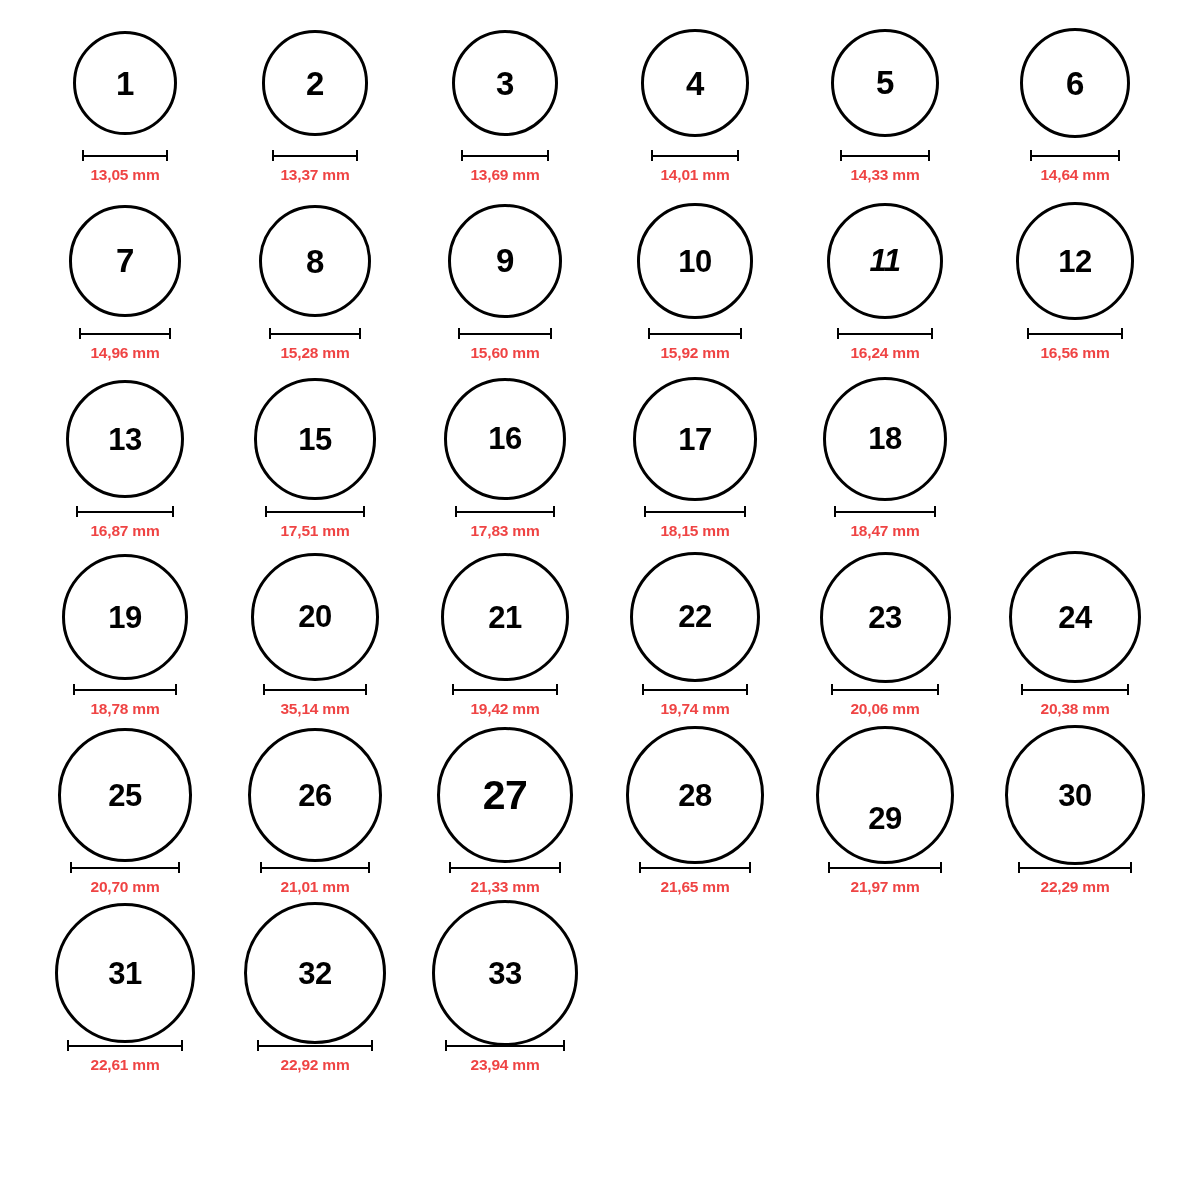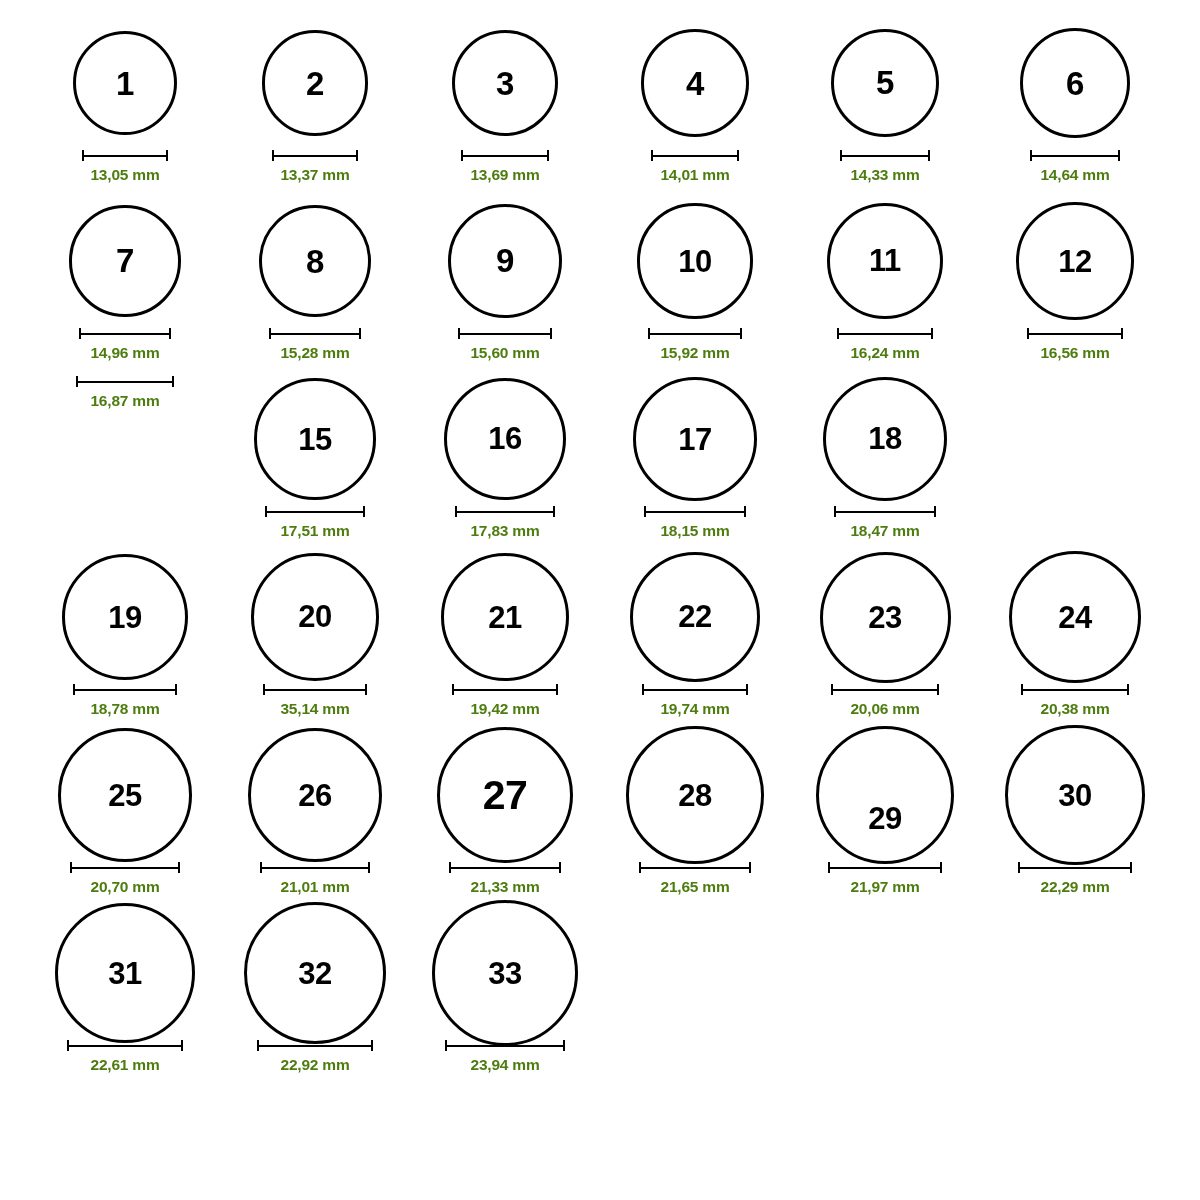--- a/index.html
+++ b/index.html
@@ -80,21 +80,21 @@
     left: 0;
     right: 0;
     height: 2px;
     background: #000000;
     display: block;
   }
   .mm {
     margin-top: 5px;
     font-size: 15.5px;
     font-weight: bold;
-    color: #4d7c0f;
+    color: #ef4444;
     white-space: nowrap;
     letter-spacing: -0.2px;
   }
 </style>
 </head>
 <body>
 
 <div id="chart">
     <div class="row">
       <div class="cell">
@@ -224,21 +224,21 @@
         </div>
         <div class="measure">
           <div class="bar" style="width: 94.4px;">
             <span class="line"></span>
           </div>
           <div class="mm">15,92 mm</div>
         </div>
       </div>
       <div class="cell">
         <div class="ring-wrap">
-          <div class="ring" style="width: 116.3px; height: 116.3px;">
+          <div class="ring" style="width: 116.3px; height: 116.3px; font-style: italic;">
             <div class="ring-label" style="font-size: 31px;">11</div>
           </div>
         </div>
         <div class="measure">
           <div class="bar" style="width: 95.4px;">
             <span class="line"></span>
           </div>
           <div class="mm">16,24 mm</div>
         </div>
       </div>
@@ -251,20 +251,25 @@
         <div class="measure">
           <div class="bar" style="width: 96.4px;">
             <span class="line"></span>
           </div>
           <div class="mm">16,56 mm</div>
         </div>
       </div>
     </div>
     <div class="row">
       <div class="cell">
+        <div class="ring-wrap">
+          <div class="ring" style="width: 118.7px; height: 118.7px;">
+            <div class="ring-label" style="font-size: 31px;">13</div>
+          </div>
+        </div>
         <div class="measure">
           <div class="bar" style="width: 97.4px;">
             <span class="line"></span>
           </div>
           <div class="mm">16,87 mm</div>
         </div>
       </div>
       <div class="cell">
         <div class="ring-wrap">
           <div class="ring" style="width: 121.2px; height: 121.2px;">

